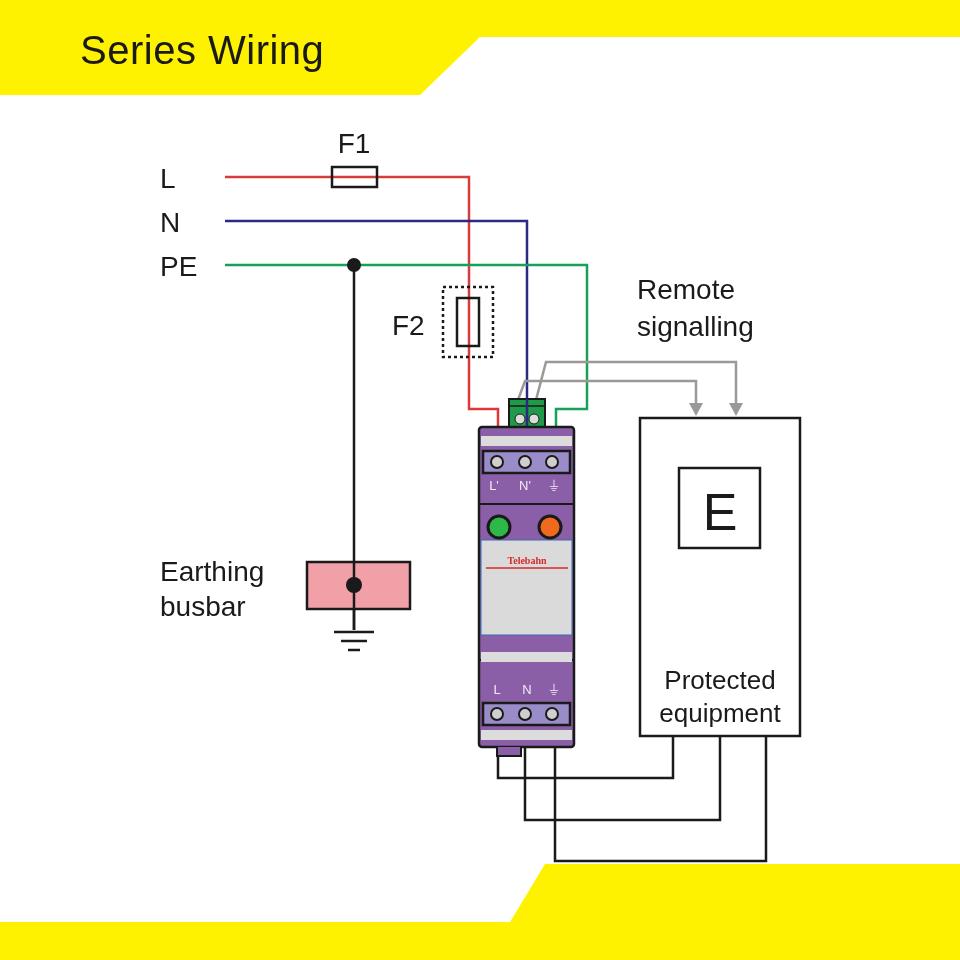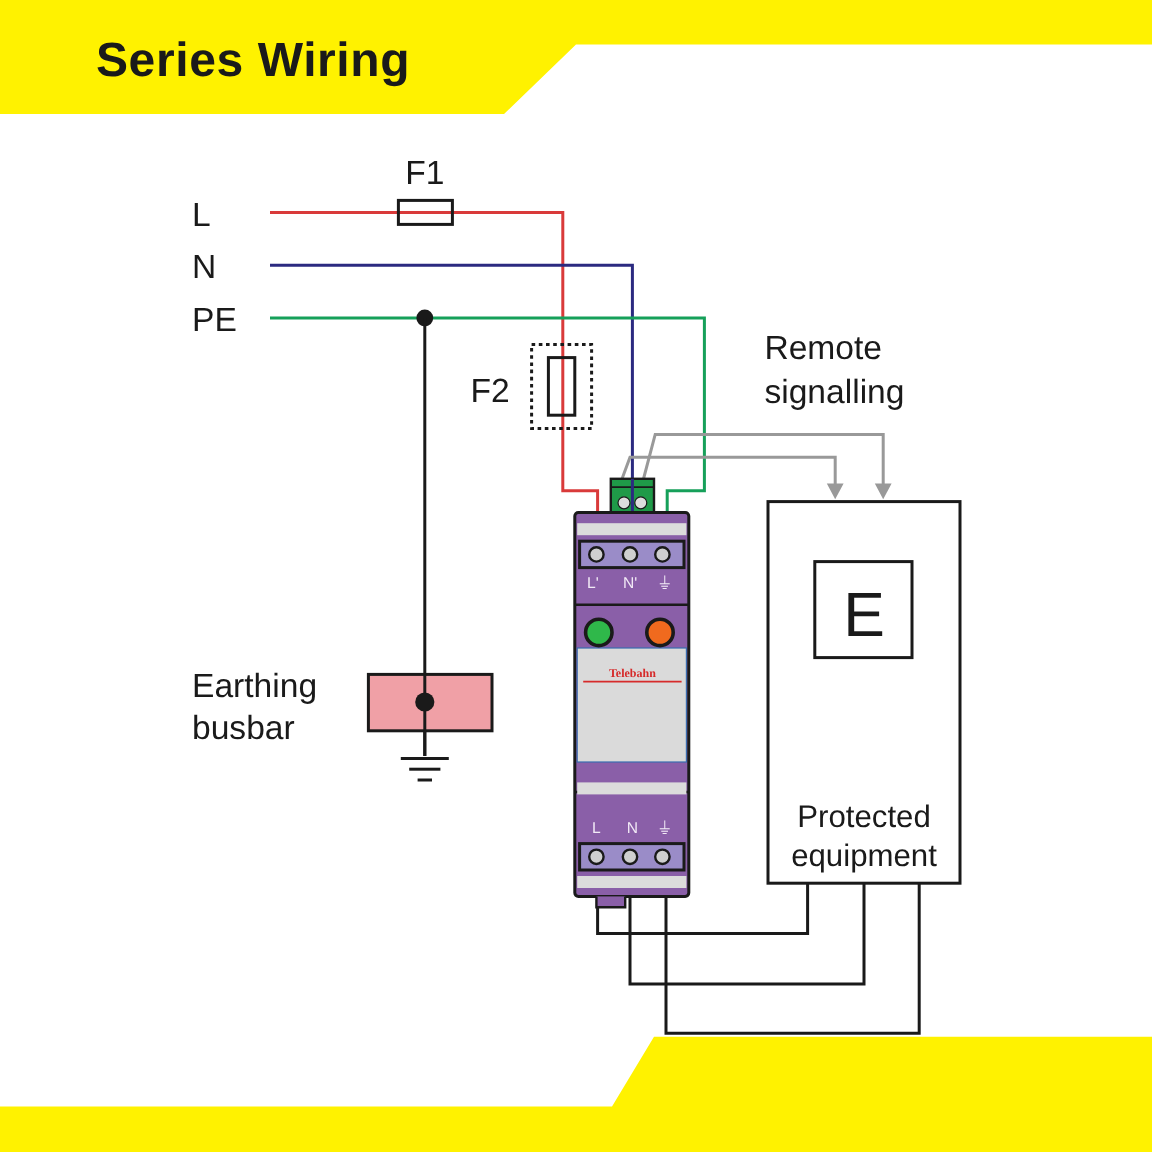--- a/index.html
+++ b/index.html
@@ -1,18 +1,18 @@
 <!DOCTYPE html>
 <html><head>
 <meta charset="utf-8">
 <style>
   html,body{margin:0;padding:0;background:#ffffff;}
   body{width:960px;height:960px;position:relative;overflow:hidden;font-family:"Liberation Sans",sans-serif;}
   svg{position:absolute;left:0;top:0;}
-  .title{position:absolute;left:80px;top:28px;font-size:40px;font-weight:bold;color:#1a1a1a;letter-spacing:0.5px;}
+  .title{position:absolute;left:80px;top:28px;font-size:40px;font-weight:normal;color:#1a1a1a;letter-spacing:0.5px;}
   .lbl{font-family:"Liberation Sans",sans-serif;fill:#1a1a1a;}
 </style>
 </head>
 <body>
 
 <svg width="960" height="960" viewBox="0 0 960 960">
 
   <polygon points="0,0 960,0 960,37 480,37 420,95 0,95" fill="#fff200"></polygon>
   <polygon points="545,864 960,864 960,960 0,960 0,922 510,922" fill="#fff200"></polygon>
 

